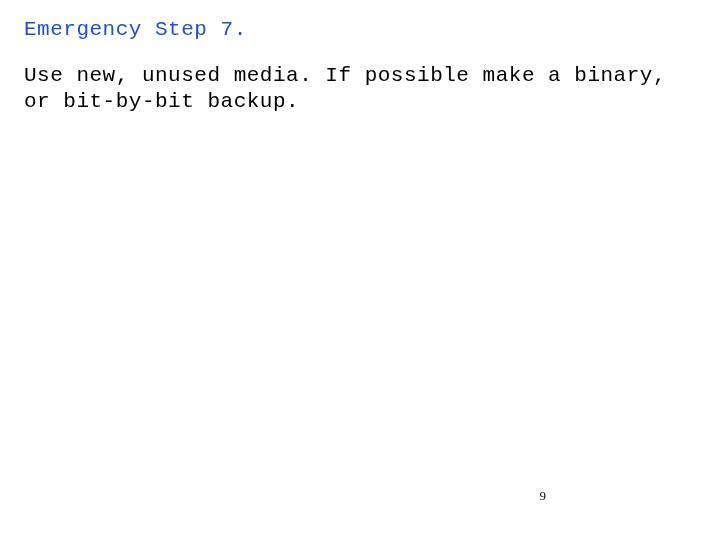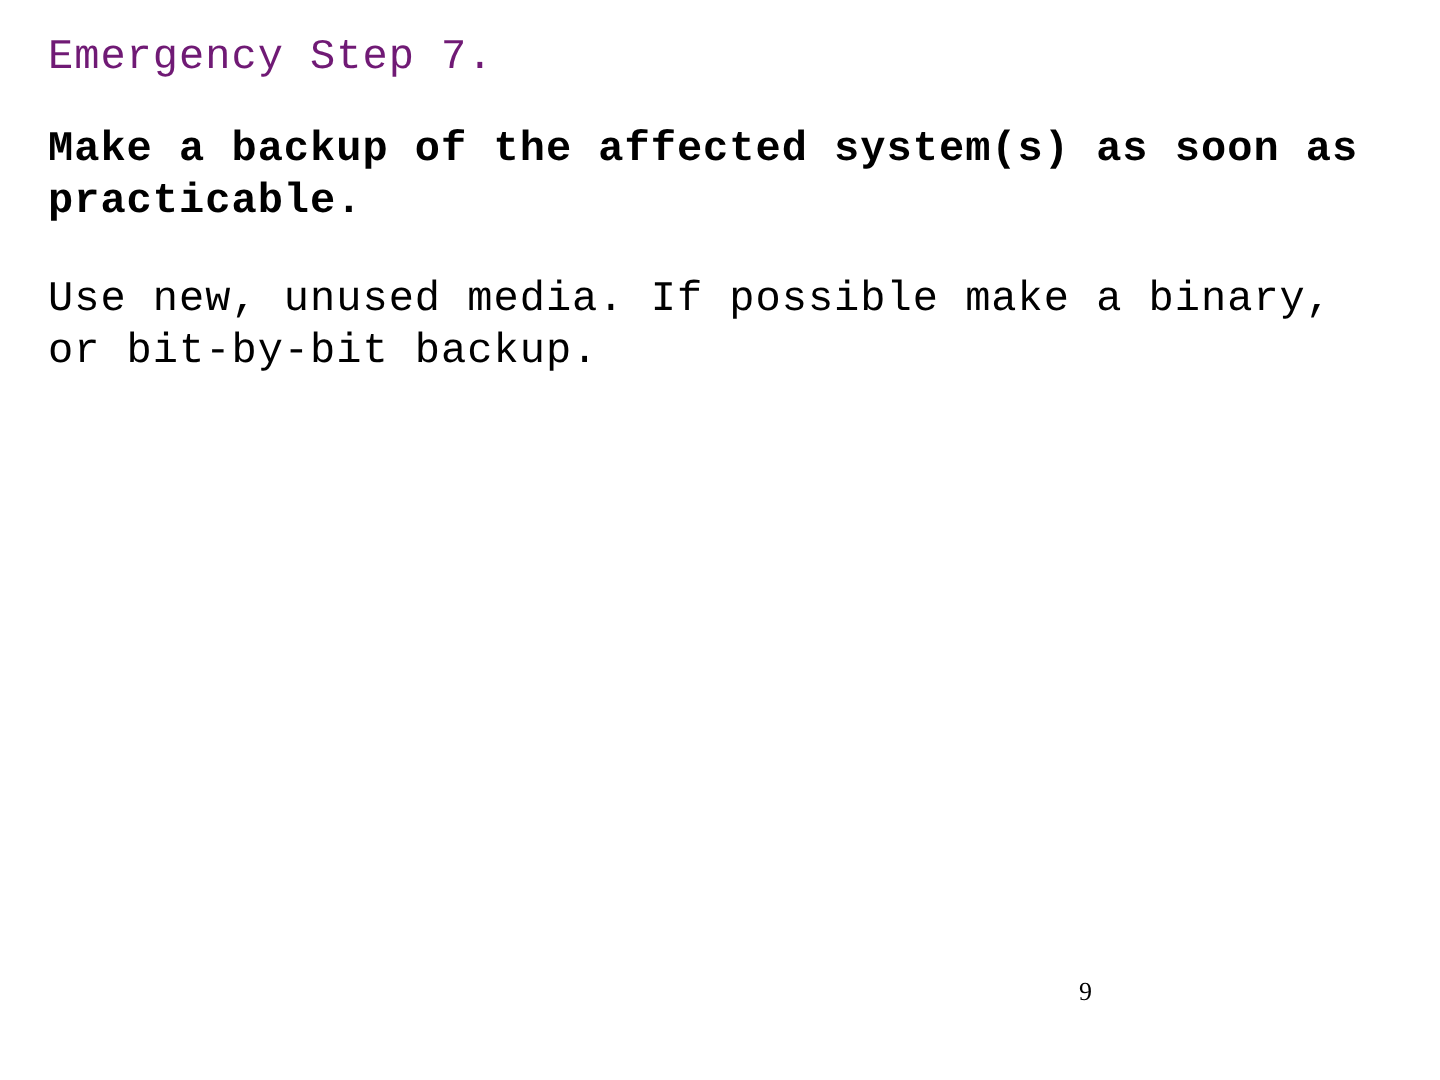--- a/index.html
+++ b/index.html
@@ -17,21 +17,21 @@
     }
     .slide {
       width: 100%;
       height: 100%;
       padding: 18px 24px 0 24px;
       position: relative;
     }
     .title {
       font-size: 21px;
       font-weight: normal;
-      color: #701a75;
+      color: #1d4ed8;
       margin-bottom: 22px;
       letter-spacing: 0.5px;
     }
     .main-text {
       font-size: 21px;
       font-weight: bold;
       color: #000;
       line-height: 1.25;
       margin-bottom: 22px;
       letter-spacing: 0.5px;
@@ -59,16 +59,15 @@
       font-family: "Times New Roman", Times, serif;
       color: #000;
       letter-spacing: 0.2px;
     }
   </style>
 </head>
 <body>
 
 <div class="slide">
   <div class="title">Emergency Step 7.</div>
-  <div class="main-text">Make a backup of the affected system(s) as soon as practicable.</div>
   <div class="body-text">Use new, unused media. If possible make a binary, or bit-by-bit backup.</div>
   <div class="page-number">9</div>
 </div>
 
 </body></html>

